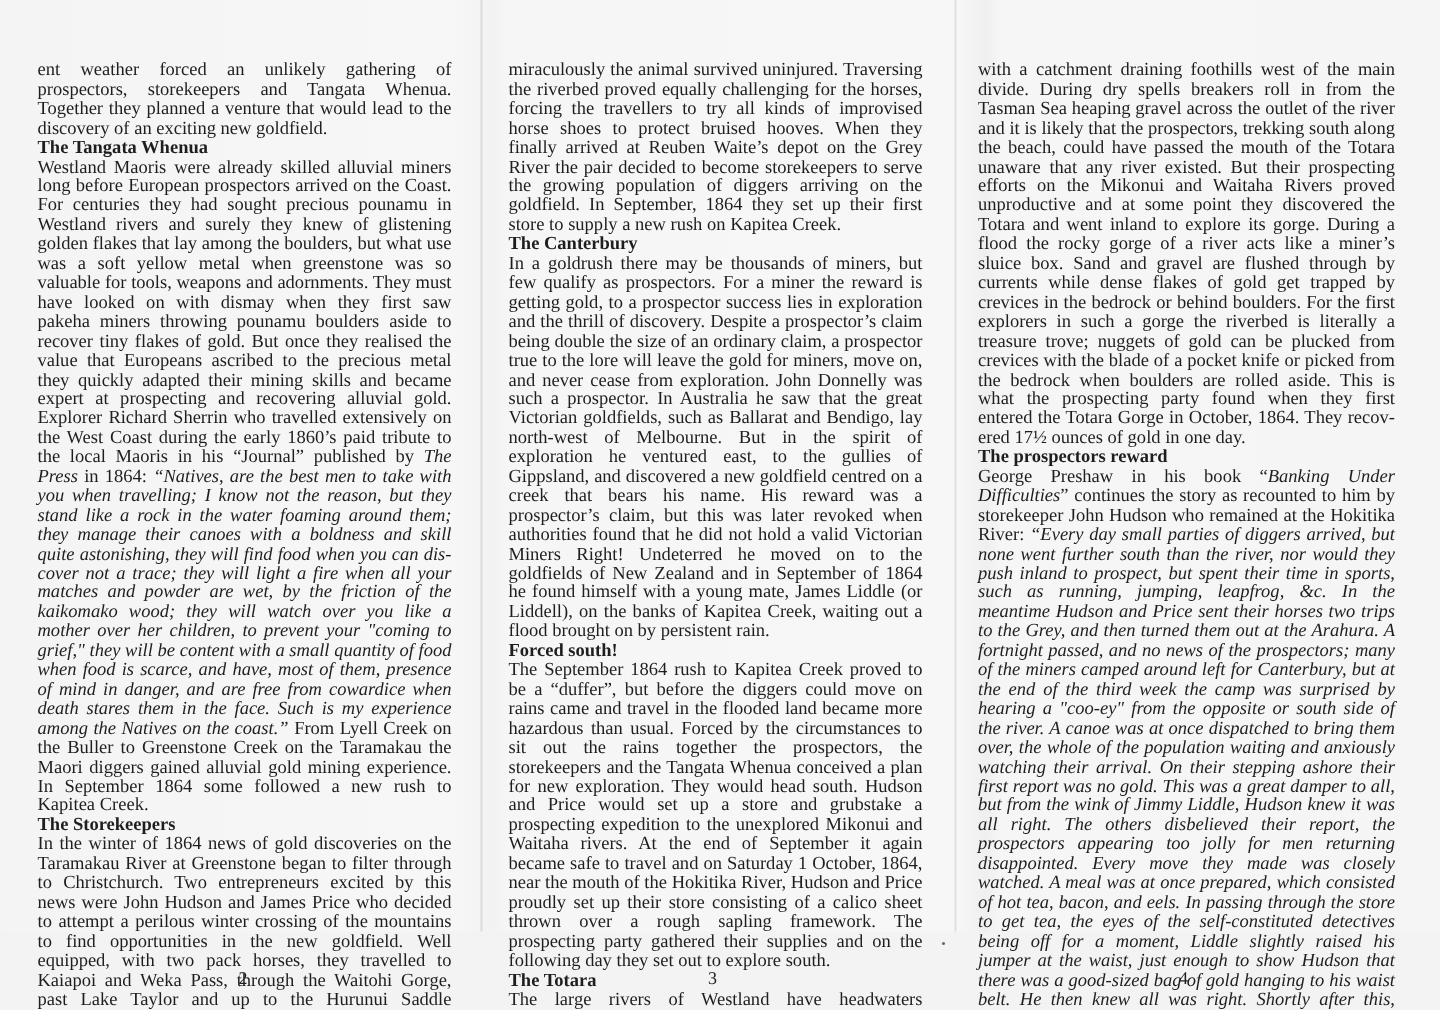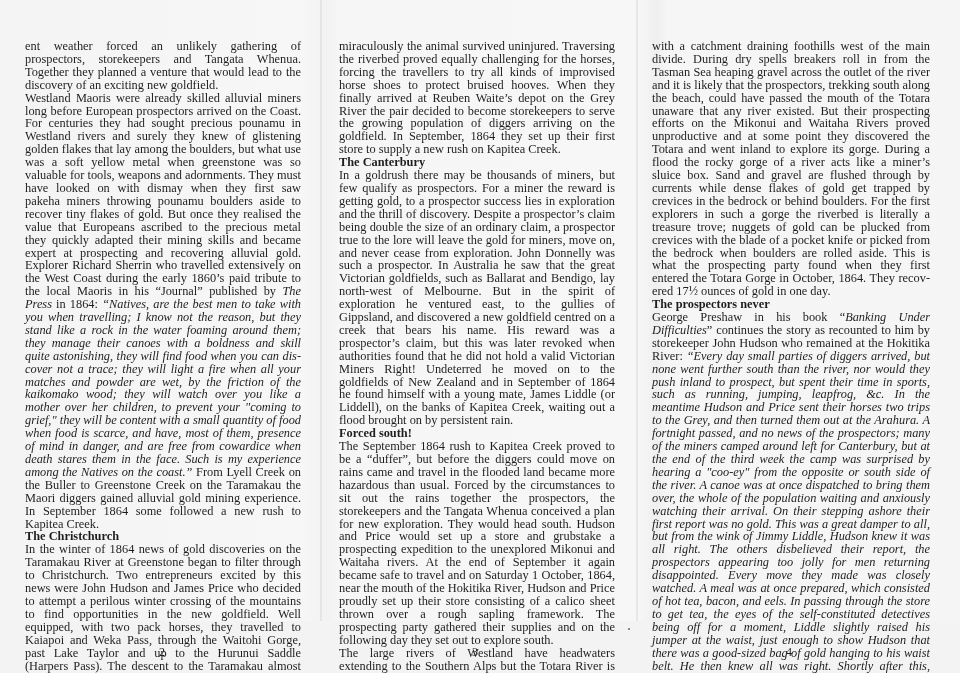--- a/index.html
+++ b/index.html
@@ -44,37 +44,39 @@
   </style>
 </head>
 <body>
 
 <div class="sheet">
   <div class="fold f1"></div>
   <div class="fold f2"></div>
 
   <div class="column col1">
     <p>ent weather forced an unlikely gathering of prospectors, storekeepers and Tangata Whenua. Together they planned a venture that would lead to the discovery of an exciting new goldfield.</p>
+    <h3>The Tangata Whenua</h3>
     <p><span>Westland Maoris were already skilled alluvial miners long before European prospectors arrived on the Coast. For centu­ries they had sought precious pounamu in Westland rivers and surely they knew of glistening golden flakes that lay among the boulders, but what use was a soft yellow metal when greenstone was so valuable for tools, weapons and adornments. They must have looked on with dismay when they first saw pakeha miners throwing pounamu boulders aside to recover tiny flakes of gold. But once they realised the value that Europeans ascribed to the precious metal they quickly adapted their mining skills and became expert at prospecting and recovering alluvial gold. Explorer Richard Sherrin who travelled extensively on the West Coast during the early 1860’s paid tribute to the local Maoris in his “Journal” published by </span><em>The Press</em><span> in 1864: </span><em>“Natives, are the best men to take with you when travelling; I know not the reason, but they stand like a rock in the water foaming around them; they manage their canoes with a boldness and skill quite astonishing, they will find food when you can dis­cover not a trace; they will light a fire when all your matches and powder are wet, by the friction of the kaikomako wood; they will watch over you like a mother over her children, to prevent your "coming to grief," they will be content with a small quantity of food when food is scarce, and have, most of them, presence of mind in danger, and are free from coward­ice when death stares them in the face. Such is my experience among the Natives on the coast.”</em><span> From Lyell Creek on the Buller to Greenstone Creek on the Taramakau the Maori diggers gained alluvial gold mining experience. In Septem­ber 1864 some followed a new rush to Kapitea Creek.</span></p>
-    <h3>The Christchurch</h3>
+    <h3>The Storekeepers</h3>
     <p>In the winter of 1864 news of gold discoveries on the Ta­ramakau River at Greenstone began to filter through to Christchurch.  Two entrepreneurs excited by this news were John Hudson and James Price who decided to attempt a per­ilous winter crossing of the mountains to find opportunities in the new goldfield.  Well equipped, with two pack horses, they travelled to Kaiapoi and Weka Pass, through the Wai­tohi Gorge, past Lake Taylor and up to the Hurunui Saddle (Harpers Pass). The descent to the Taramakau almost ended in disaster when one of the horses slipped into a ravine, but</p>
   </div>
   <div class="page-number pn2">2</div>
 
   <div class="column col2">
     <p>miraculously the animal survived uninjured. Traversing the riverbed proved equally challenging for the horses, forcing the travellers to try all kinds of improvised horse shoes to protect bruised hooves. When they finally arrived at Reuben Waite’s depot on the Grey River the pair decided to become storekeepers to serve the growing population of diggers ar­riving on the goldfield.  In September, 1864 they set up their first store to supply a new rush on Kapitea Creek.</p>
     <h3>The Canterbury</h3>
     <p>In a goldrush there may be thousands of miners, but few qualify as prospectors. For a miner the reward is getting gold, to a prospector success lies in exploration and the thrill of discovery. Despite a prospector’s claim being double the size of an ordinary claim, a prospector true to the lore will leave the gold for miners, move on, and never cease from exploration. John Donnelly was such a prospector. In Austra­lia he saw that the great Victorian goldfields, such as Ballarat and Bendigo, lay north-west of Melbourne. But in the spirit of exploration he ventured east, to the gullies of Gippsland, and discovered a new goldfield centred on a creek that bears his name.  His reward was a prospector’s claim, but this was later revoked when authorities found that he did not hold a valid Victorian Miners Right! Undeterred he moved on to the goldfields of New Zealand and in September of 1864 he found himself with a young mate, James Liddle (or Liddell), on the banks of Kapitea Creek, waiting out a flood brought on by persistent rain.</p>
     <h3>Forced south!</h3>
     <p>The September 1864 rush to Kapitea Creek proved to be a “duffer”, but before the diggers could move on rains came and travel in the flooded land became more hazardous than usual. Forced by the circumstances to sit out the rains to­gether the prospectors, the storekeepers and the Tangata Whenua conceived a plan for new exploration. They would head south. Hudson and Price would set up a store and grub­stake a prospecting expedition to the unexplored Mikonui and Waitaha rivers. At the end of September it again became safe to travel and on Saturday 1 October, 1864, near the mouth of the Hokitika River, Hudson and Price proudly set up their store consisting of a calico sheet thrown over a rough sapling framework. The prospecting party gathered their supplies and on the following day they set out to ex­plore south.</p>
+    <h3>The Totara</h3>
     <p>The large rivers of Westland have headwaters extending to the Southern Alps but the Totara River is distinctive, smaller,</p>
   </div>
   <div class="page-number pn3">3</div>
 
   <div class="column col3">
     <p>with a catchment draining foothills west of the main divide. During dry spells breakers roll in from the Tasman Sea heap­ing gravel across the outlet of the river and it is likely that the prospectors, trekking south along the beach, could have passed the mouth of the Totara unaware that any river ex­isted. But their prospecting efforts on the Mikonui and Wai­taha Rivers proved unproductive and at some point they dis­covered the Totara and went inland to explore its gorge. Dur­ing a flood the rocky gorge of a river acts like a miner’s sluice box. Sand and gravel are flushed through by currents while dense flakes of gold get trapped by crevices in the bed­rock or behind boulders. For the first explorers in such a gorge the riverbed is literally a treasure trove; nuggets of gold can be plucked from crevices with the blade of a pocket knife or picked from the bedrock when boulders are rolled aside. This is what the prospecting party found when they first entered the Totara Gorge in October, 1864. They recov­ered 17½ ounces of gold in one day.</p>
-    <h3>The prospectors never</h3>
+    <h3>The prospectors reward</h3>
     <p><span>George Preshaw in his book “</span><em>Banking Under Difficulties</em><span>” continues the story as recounted to him by storekeeper John Hudson who remained at the Hokitika River:  </span><em>“Every day small parties of diggers arrived, but none went further south than the river, nor would they push inland to prospect, but spent their time in sports, such as running, jumping, leap­frog, &amp;c. In the meantime Hudson and Price sent their horses two trips to the Grey, and then turned them out at the Arahura. A fortnight passed, and no news of the prospectors; many of the miners camped around left for Canterbury, but at the end of the third week the camp was surprised by hear­ing a "coo-ey" from the opposite or south side of the river. A canoe was at once dispatched to bring them over, the whole of the population waiting and anxiously watching their arri­val. On their stepping ashore their first report was no gold. This was a great damper to all, but from the wink of Jimmy Liddle, Hudson knew it was all right. The others disbelieved their report, the prospectors appearing too jolly for men re­turning disappointed. Every move they made was closely watched. A meal was at once prepared, which consisted of hot tea, bacon, and eels. In passing through the store to get tea, the eyes of the self-constituted detectives being off for a moment, Liddle slightly raised his jumper at the waist, just enough to show Hudson that there was a good-sized bag of gold hanging to his waist belt. He then knew all was right. Shortly after this, Price came in from a fishing expedition, and Hudson told him what had transpired. It was arranged</em></p>
   </div>
   <div class="page-number pn4">4</div>
 
   <div class="speck" style="left:628px;top:628px;"></div>
 </div>
 
 </body></html>

